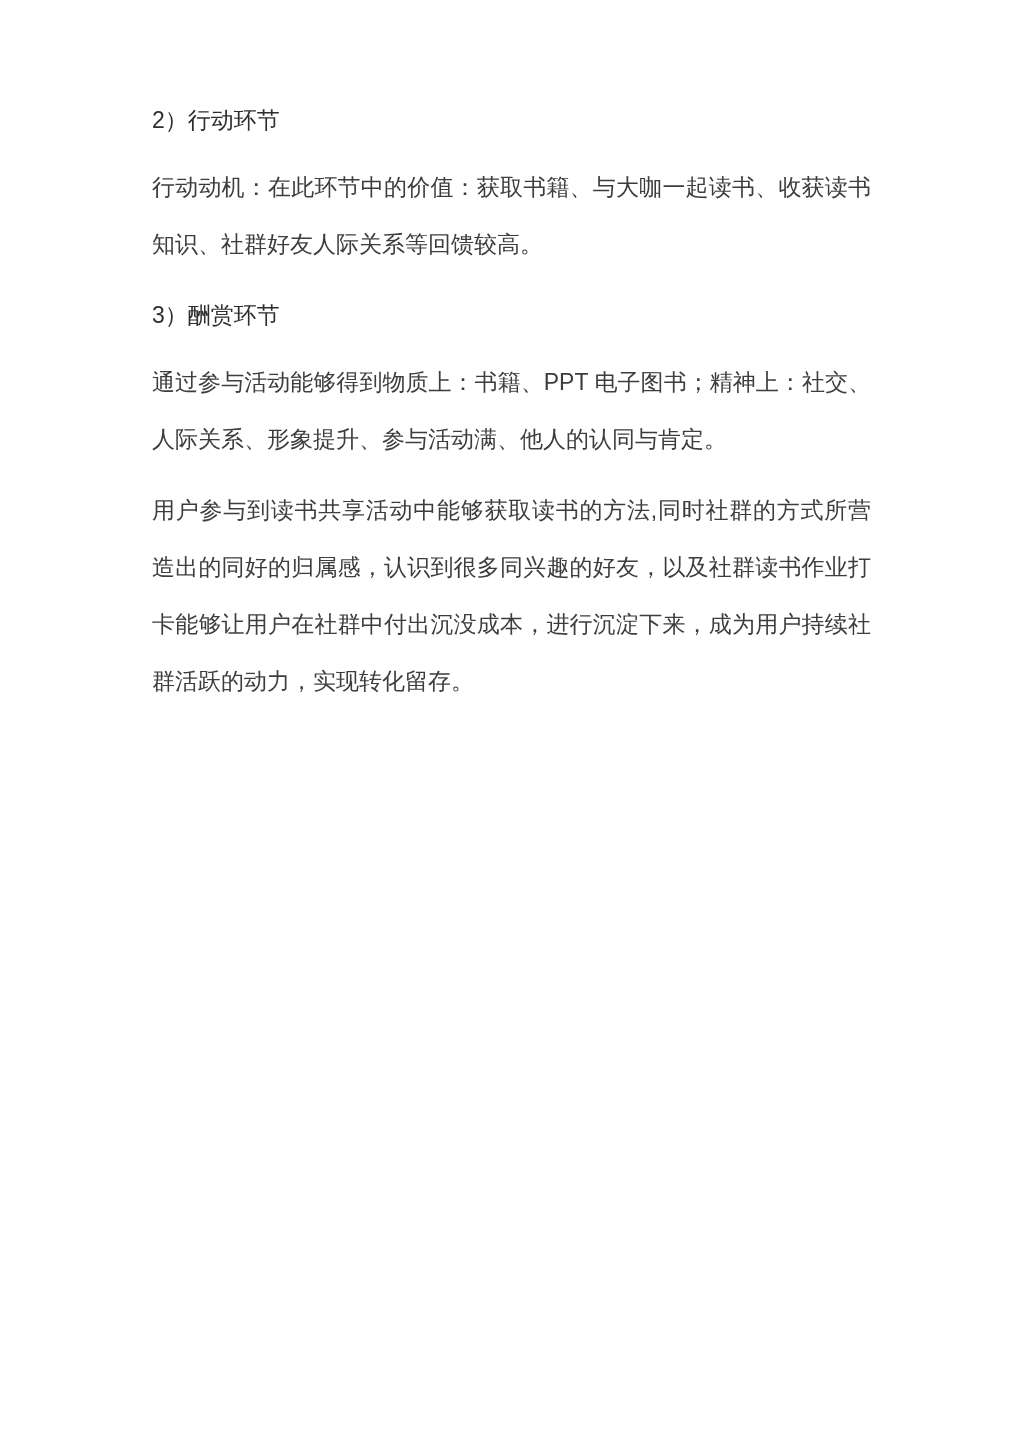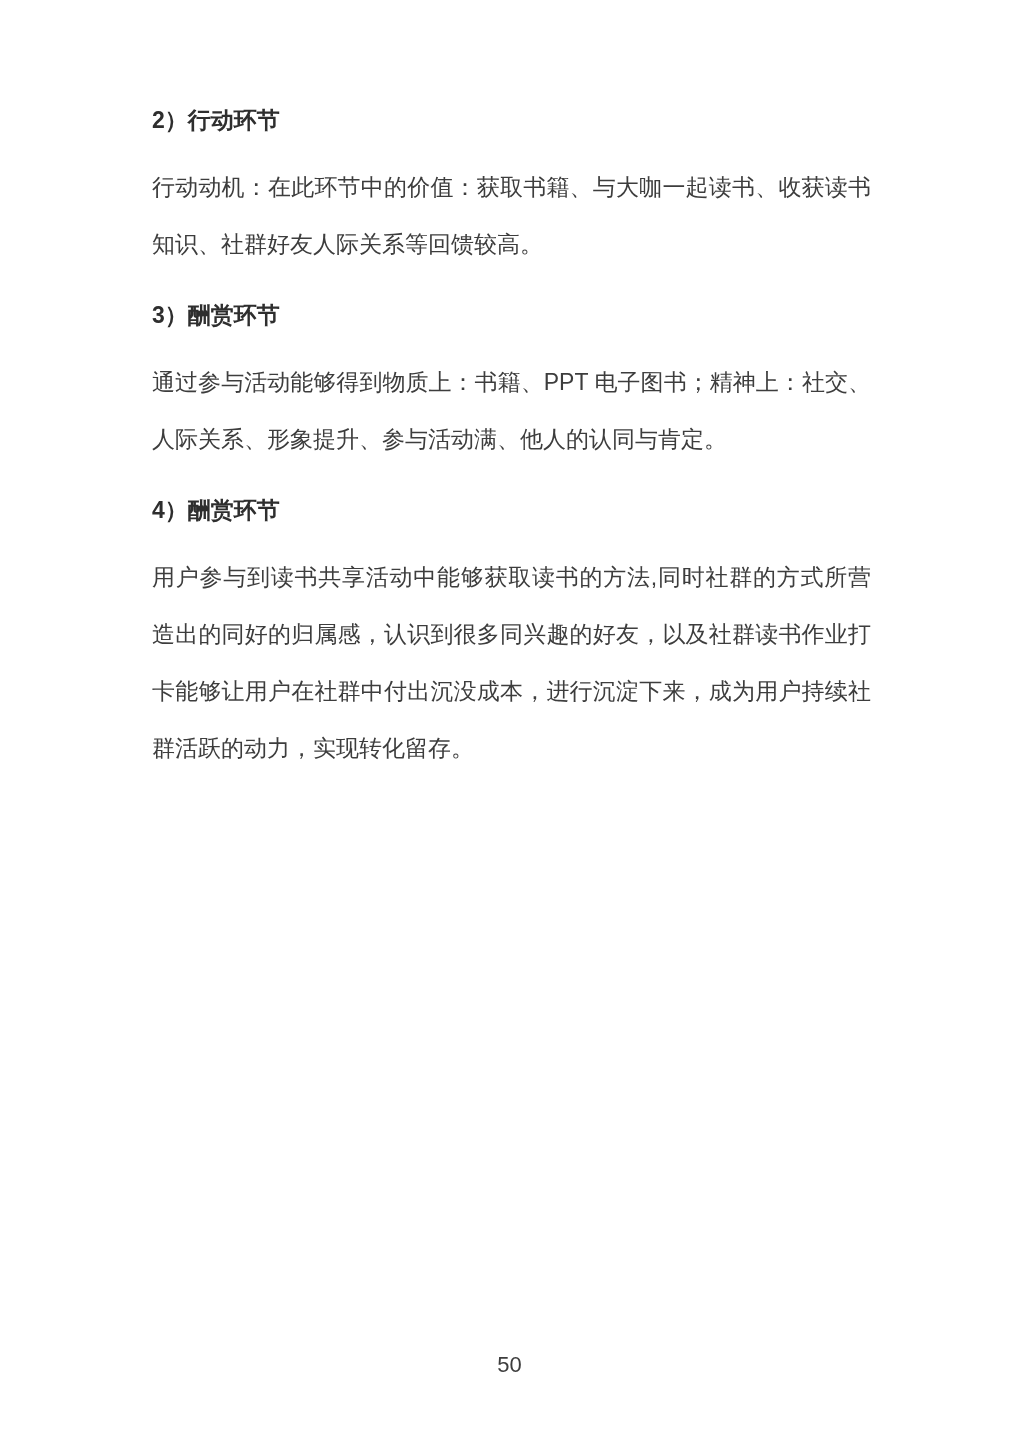--- a/index.html
+++ b/index.html
@@ -24,21 +24,21 @@
     font-size: 23px;
     line-height: 57px;
     text-align: justify;
     text-justify: inter-ideograph;
   }
   .para {
     margin: 0 0 14px 0;
   }
   .heading {
     margin: 4px 0 10px 0;
-    font-weight: bold;
+    font-weight: normal;
     color: #2e2e2e;
     text-align: left;
   }
   .page-number {
     position: absolute;
     bottom: 62px;
     left: 0;
     width: 100%;
     text-align: center;
     font-size: 22px;
@@ -47,17 +47,15 @@
 </style>
 </head>
 <body>
 
 <div class="page">
   <div class="content">
     <p class="para heading">2）行动环节</p>
     <p class="para">行动动机：在此环节中的价值：获取书籍、与大咖一起读书、收获读书知识、社群好友人际关系等回馈较高。</p>
     <p class="para heading">3）酬赏环节</p>
     <p class="para">通过参与活动能够得到物质上：书籍、PPT 电子图书；精神上：社交、人际关系、形象提升、参与活动满、他人的认同与肯定。</p>
-    <p class="para heading">4）酬赏环节</p>
     <p class="para">用户参与到读书共享活动中能够获取读书的方法,同时社群的方式所营造出的同好的归属感，认识到很多同兴趣的好友，以及社群读书作业打卡能够让用户在社群中付出沉没成本，进行沉淀下来，成为用户持续社群活跃的动力，实现转化留存。</p>
   </div>
-  <div class="page-number">50</div>
 </div>
 
 </body></html>

